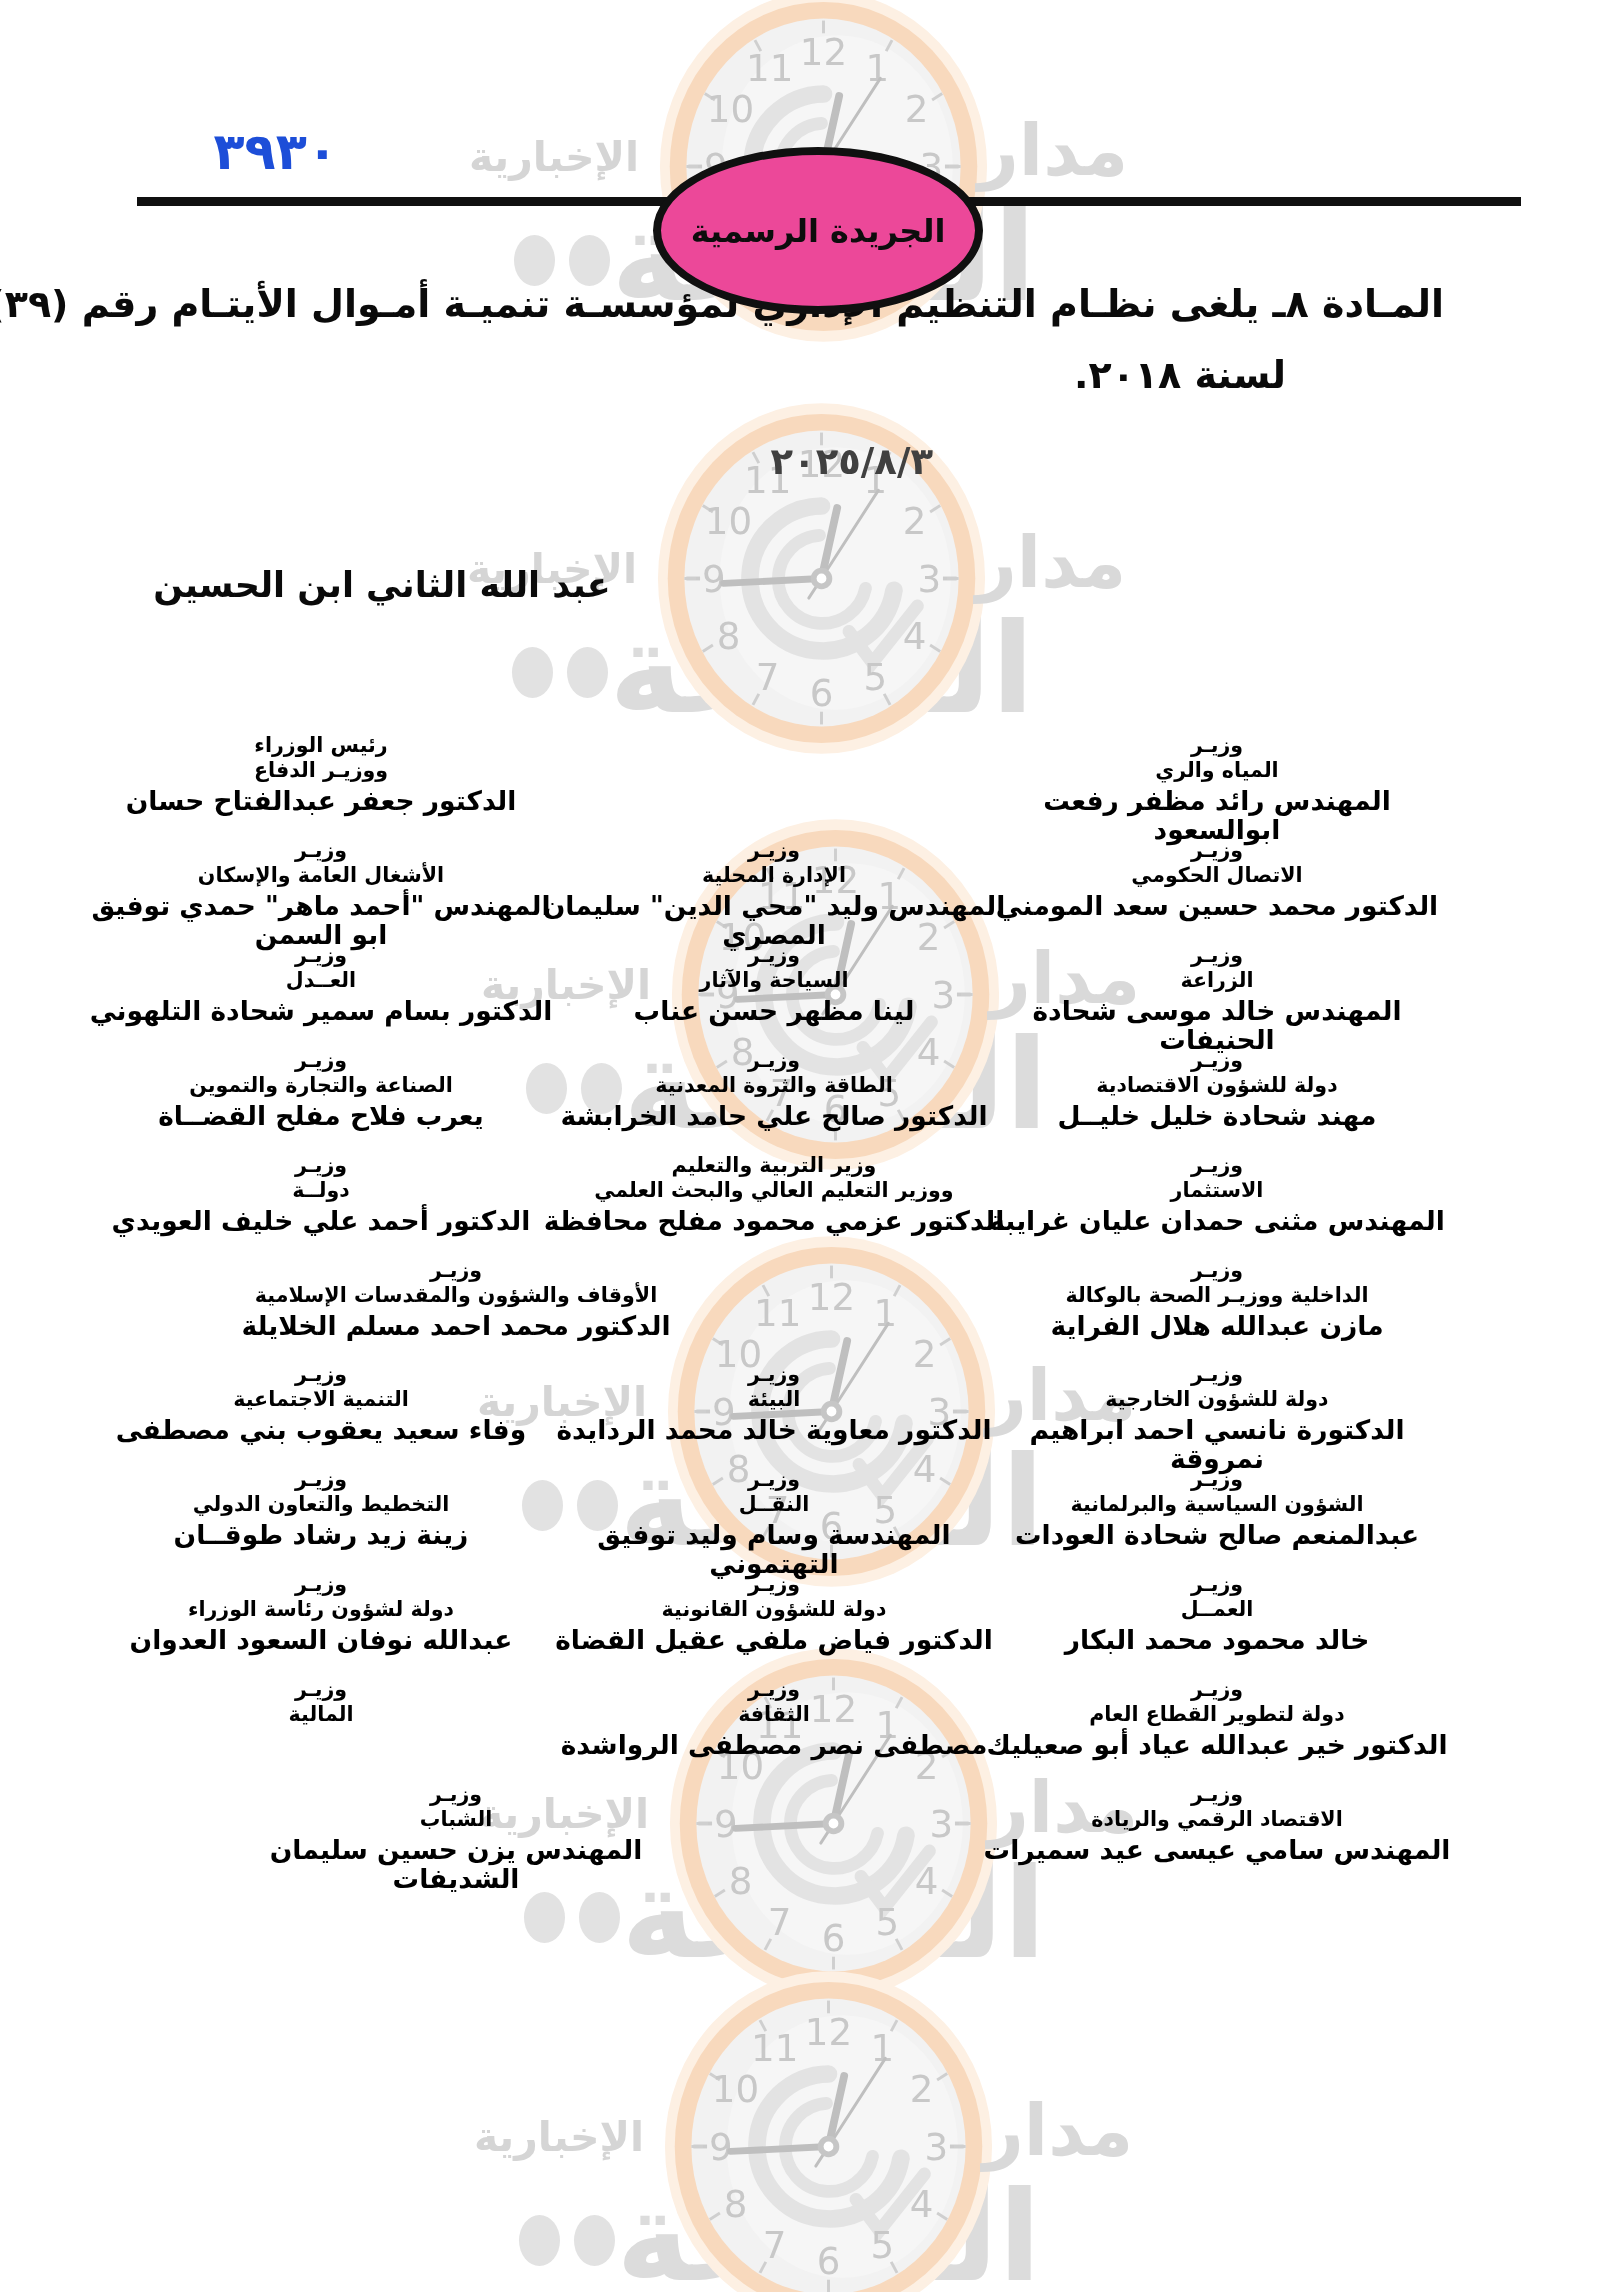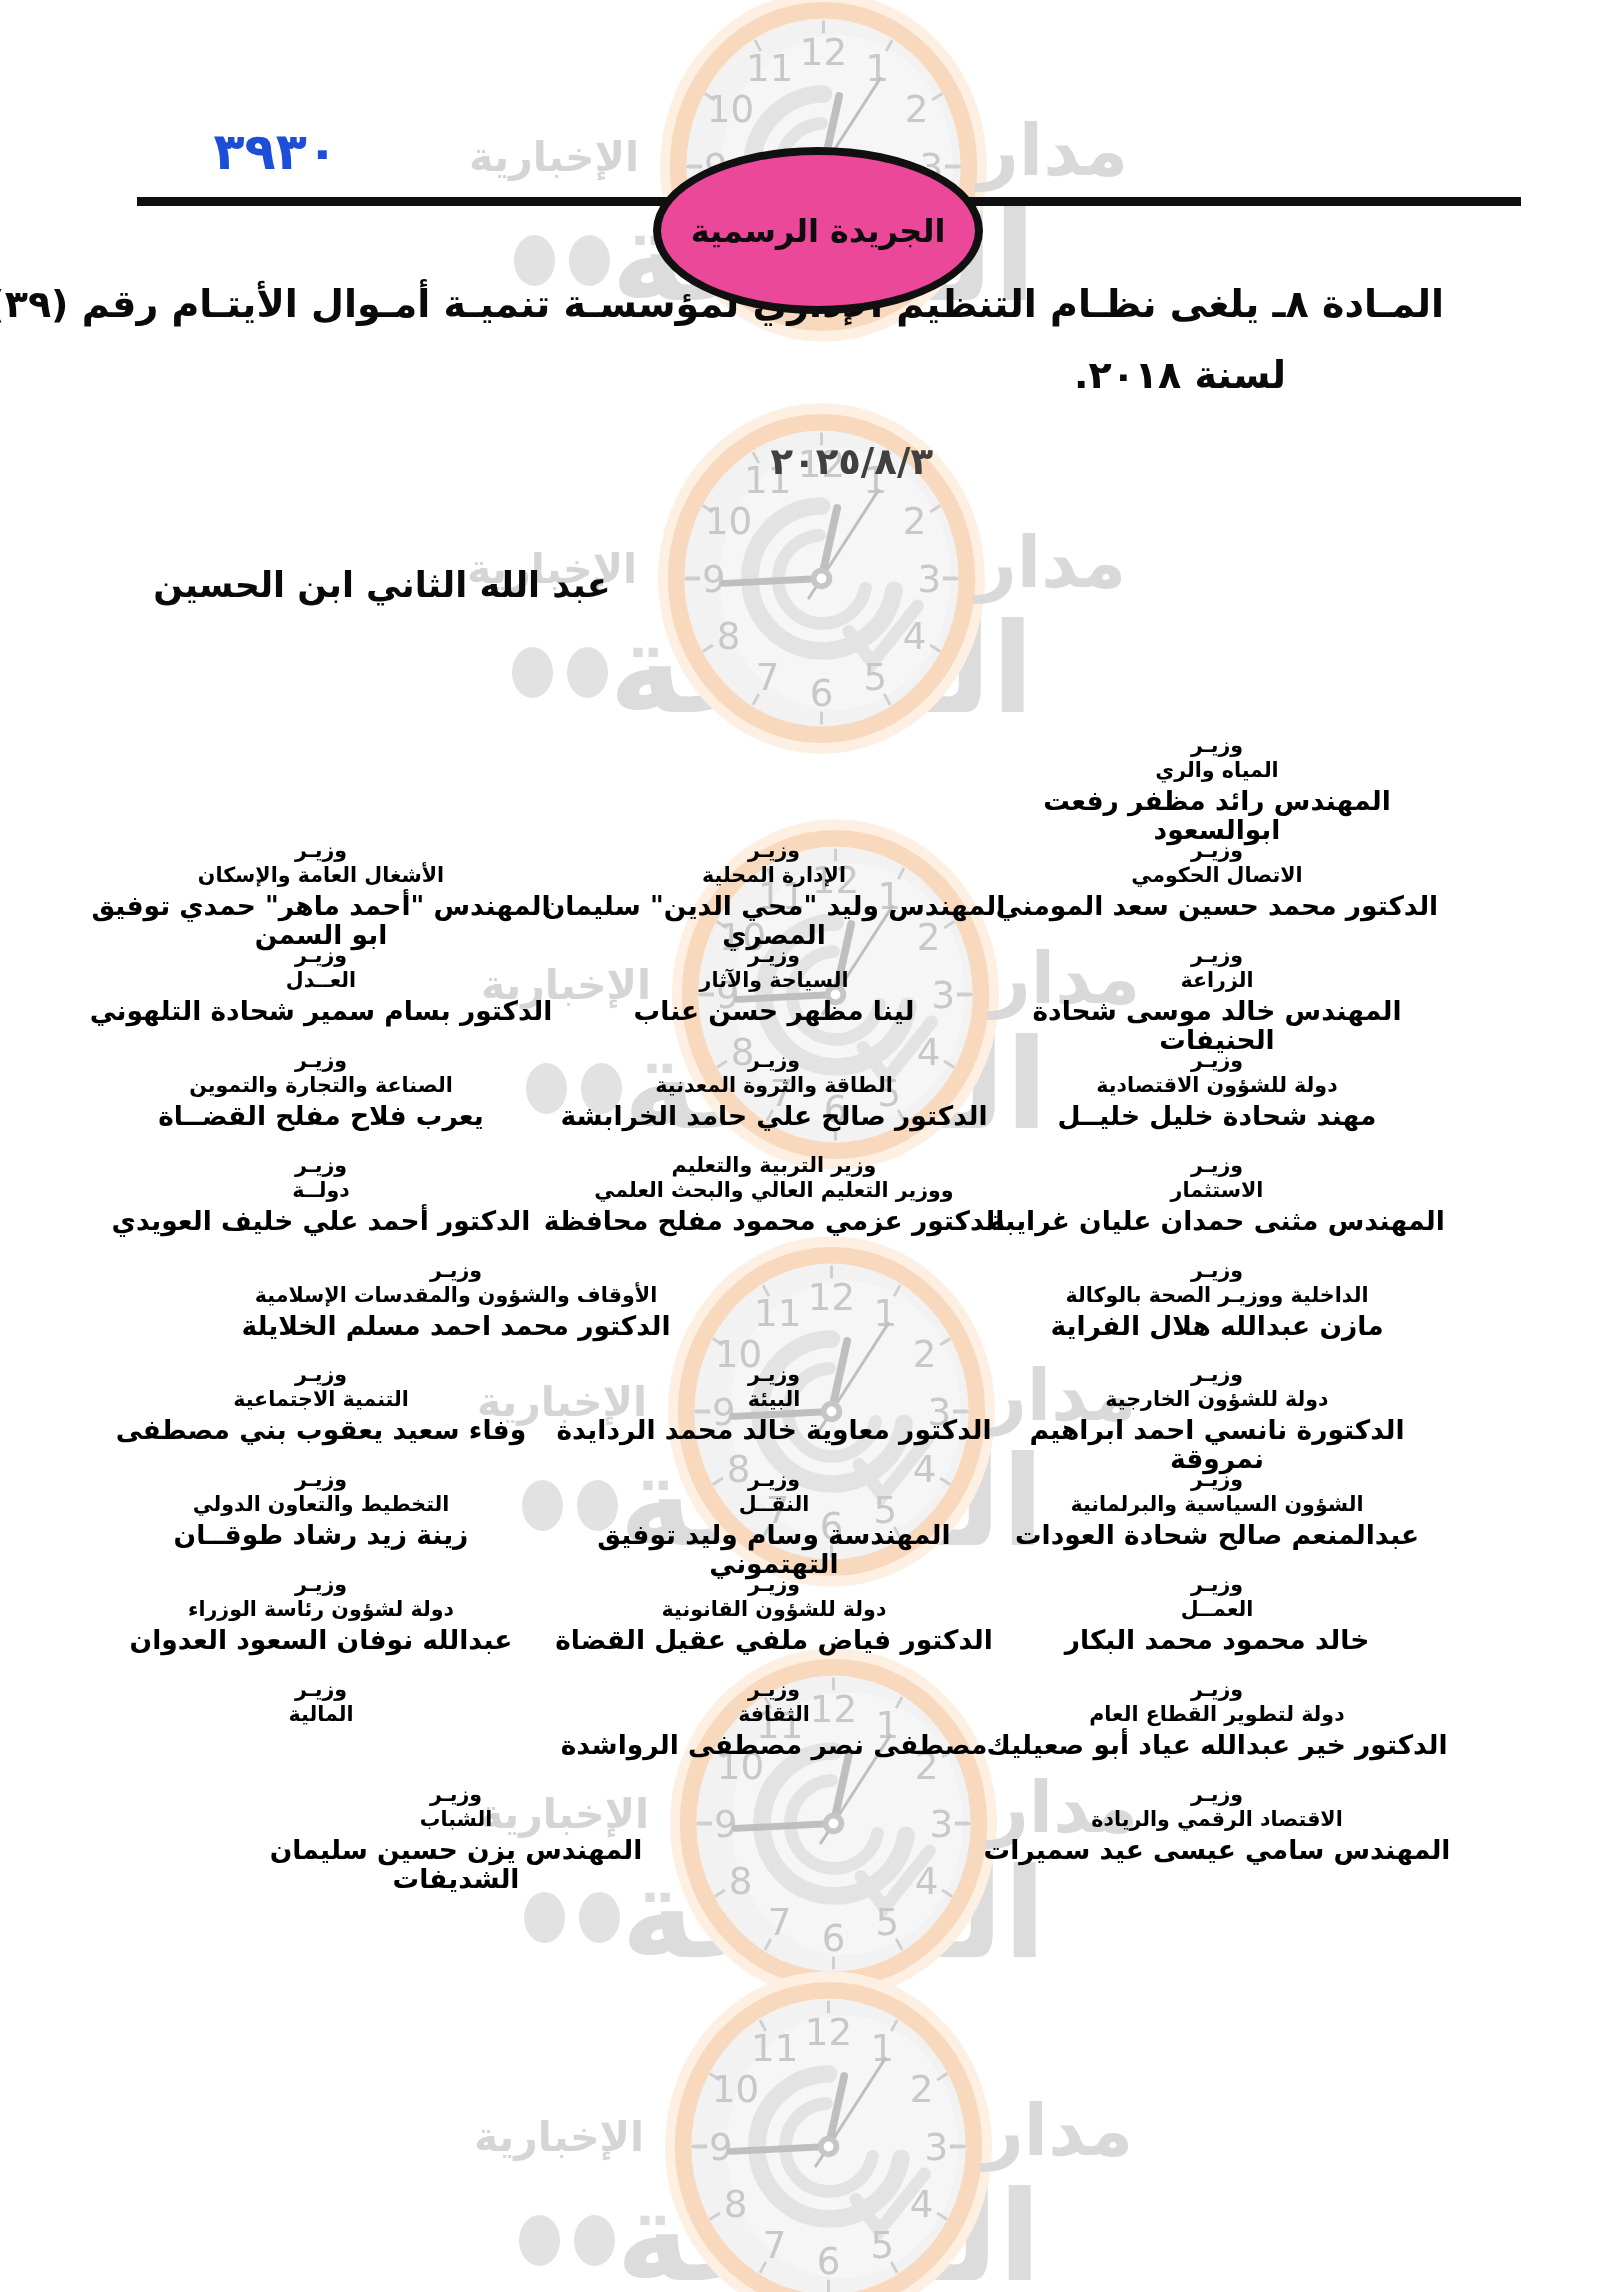--- a/index.html
+++ b/index.html
@@ -392,20 +392,25 @@
   <div class="decree-date">٢٠٢٥/٨/٣</div>
   <div class="royal-signature">عبد الله الثاني ابن الحسين</div>
 
   <div id="ministers">
       <div class="m-row" style="top: 733px;">
         <div class="m-entry r">
           <div class="m-title">وزيـر
 المياه والري</div>
           <div class="m-name">المهندس رائد مظفر رفعت ابوالسعود</div>
         </div>
+        <div class="m-entry l">
+          <div class="m-title">رئيس الوزراء
+ووزيـر الدفاع</div>
+          <div class="m-name">الدكتور جعفر عبدالفتاح حسان</div>
+        </div>
       </div>
       <div class="m-row" style="top: 838px;">
         <div class="m-entry r">
           <div class="m-title">وزيـر
 الاتصال الحكومي</div>
           <div class="m-name">الدكتور محمد حسين سعد المومني</div>
         </div>
         <div class="m-entry c">
           <div class="m-title">وزيـر
 الإدارة المحلية</div>

